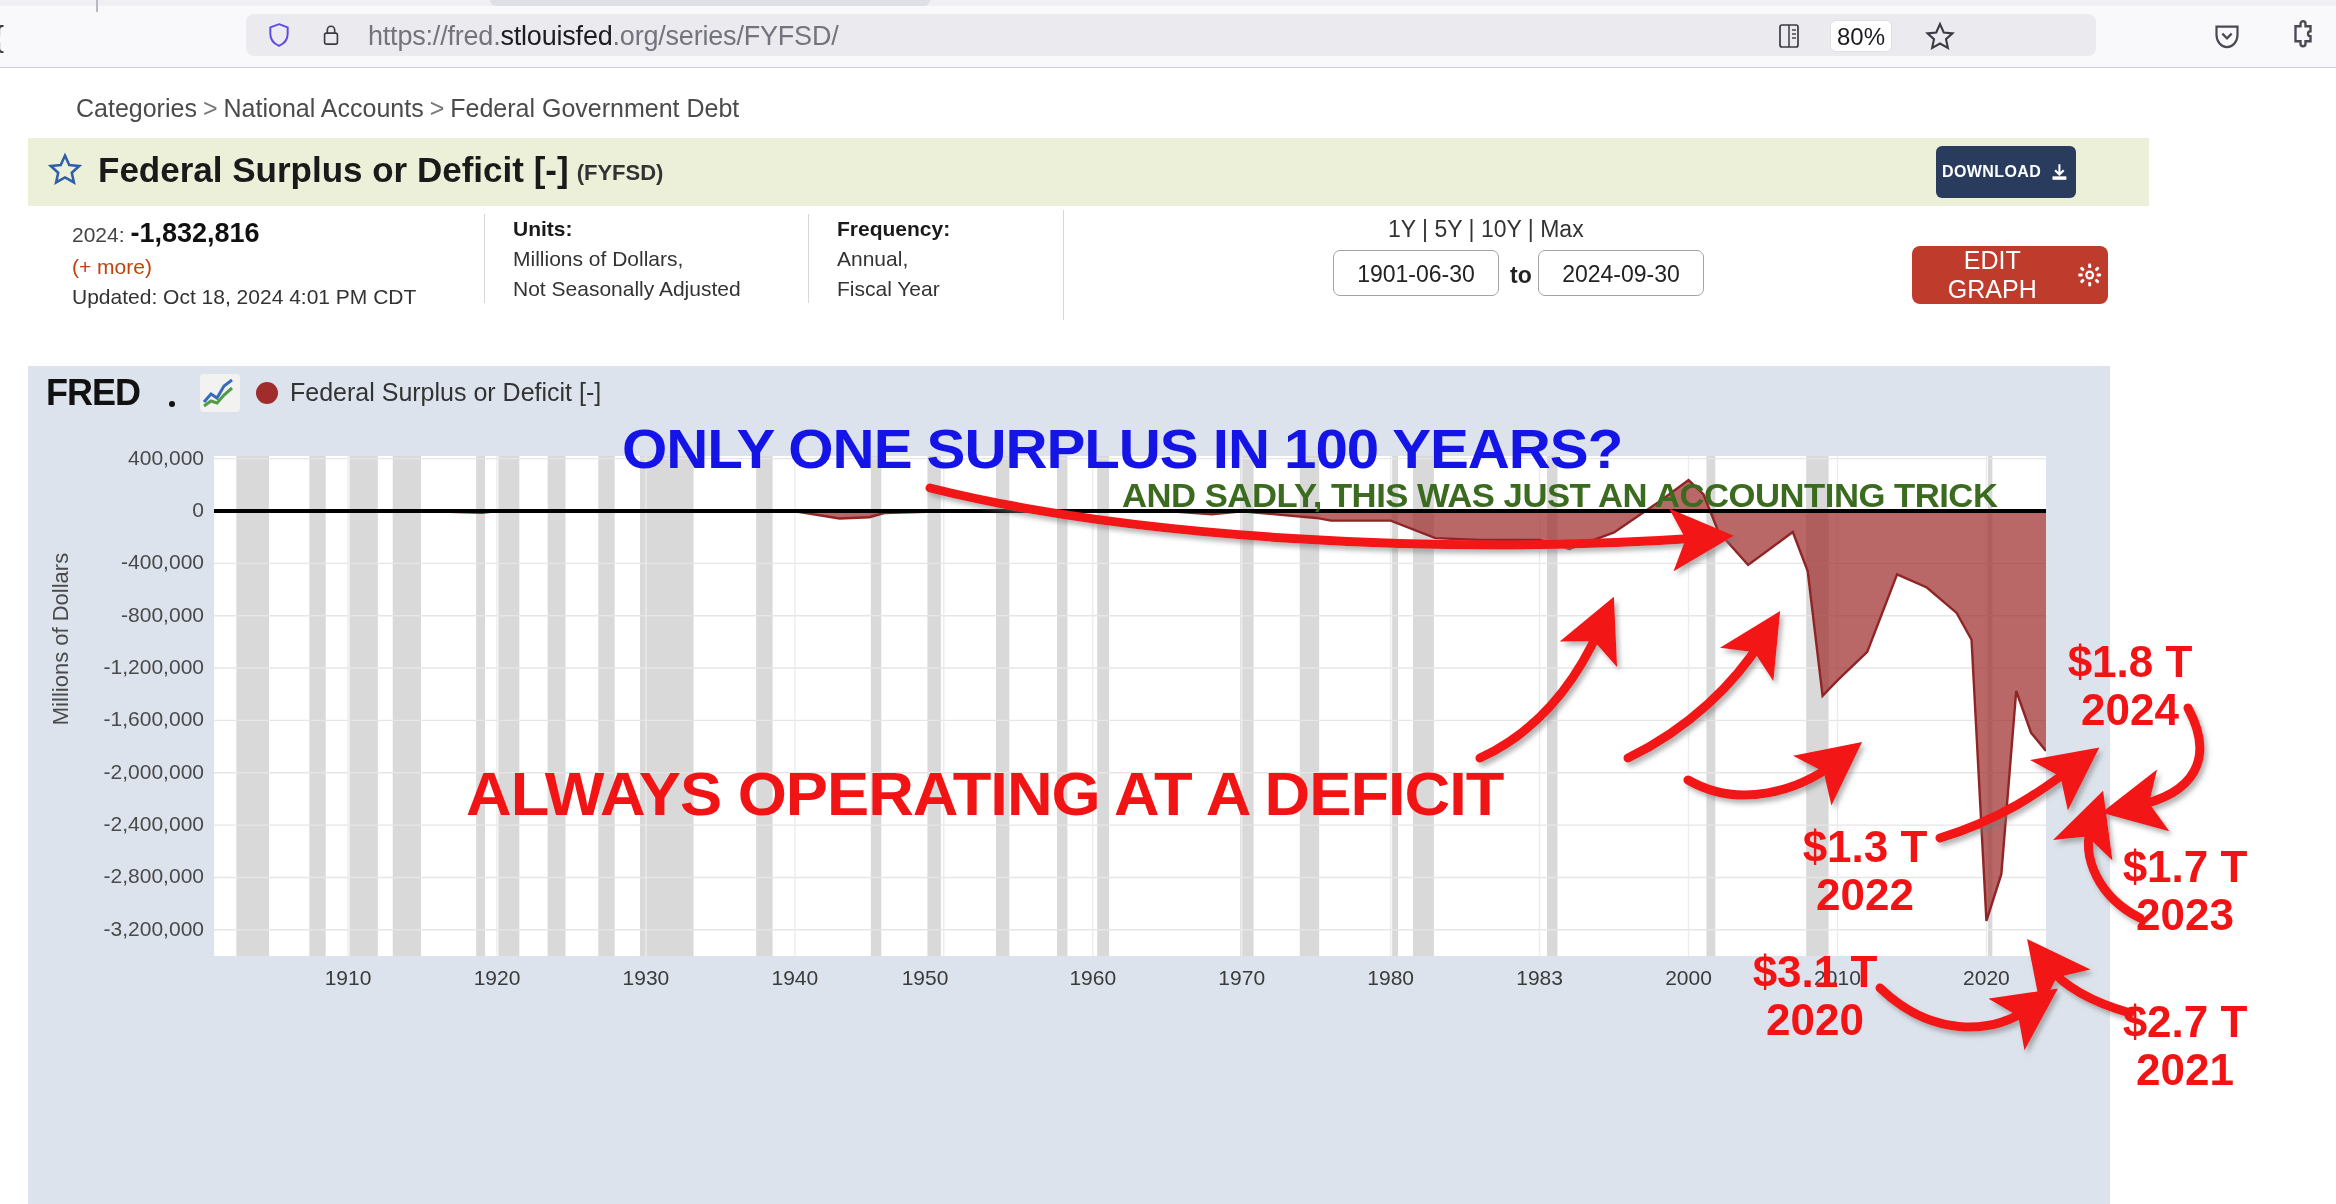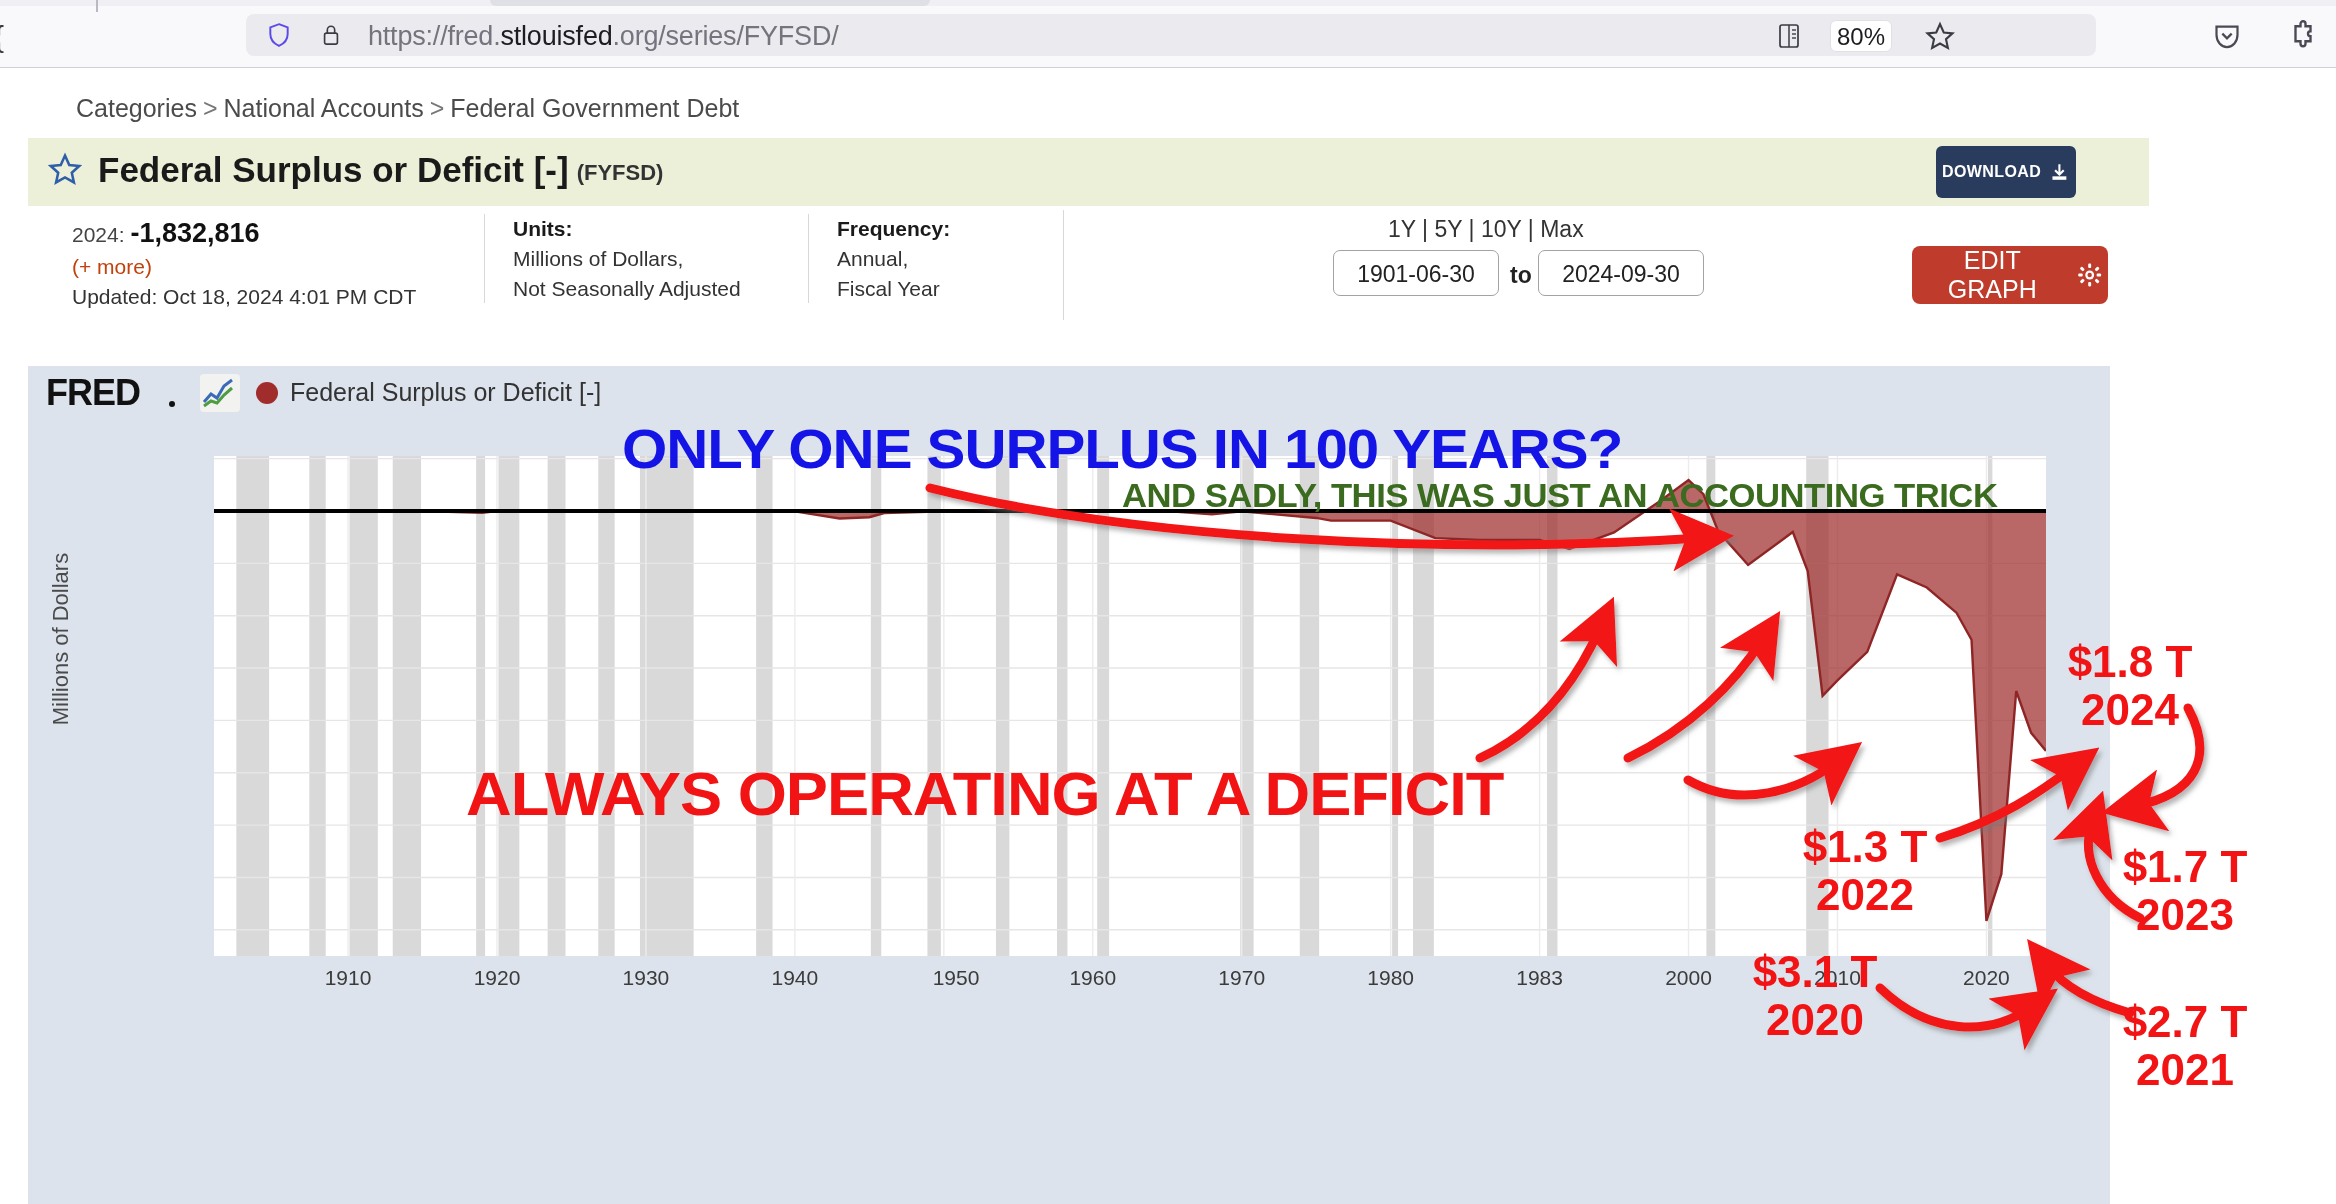--- a/index.html
+++ b/index.html
@@ -270,20 +270,32 @@
     <svg id="fred-spark-icon" viewBox="0 0 40 38">
       <polyline points="4,28 11,20 17,24 24,12 32,6" stroke="#3b6bb8" stroke-width="3" fill="none"></polyline>
       <polyline points="4,32 11,27 17,29 24,21 32,14" stroke="#4f9c42" stroke-width="3" fill="none"></polyline>
     </svg>
 
     <div id="legend">
       <span id="legend-dot"></span>
       <span id="legend-label">Federal Surplus or Deficit [-]</span>
     </div>
 
+    <div id="ylabels">
+        <div class="ylabel" style="top: -10.3822px; width: 160px;">400,000</div>
+        <div class="ylabel" style="top: 41.9738px; width: 160px;">0</div>
+        <div class="ylabel" style="top: 94.3298px; width: 160px;">-400,000</div>
+        <div class="ylabel" style="top: 146.686px; width: 160px;">-800,000</div>
+        <div class="ylabel" style="top: 199.042px; width: 160px;">-1,200,000</div>
+        <div class="ylabel" style="top: 251.398px; width: 160px;">-1,600,000</div>
+        <div class="ylabel" style="top: 303.754px; width: 160px;">-2,000,000</div>
+        <div class="ylabel" style="top: 356.11px; width: 160px;">-2,400,000</div>
+        <div class="ylabel" style="top: 408.466px; width: 160px;">-2,800,000</div>
+        <div class="ylabel" style="top: 460.822px; width: 160px;">-3,200,000</div>
+      </div>
     <div id="y-axis-title">Millions of Dollars</div>
 
     <div id="plot-area">
       <svg id="plot-svg" width="1832" height="500" viewBox="0 0 1832 500" preserveAspectRatio="none">
           <rect x="22.34146341463415" y="0" width="32.76747967479742" height="500" fill="#d9d9d9"></rect>
           <rect x="95.32357723577371" y="0" width="16.383739837397016" height="500" fill="#d9d9d9"></rect>
           <rect x="135.53821138211245" y="0" width="28.299186991871295" height="500" fill="#d9d9d9"></rect>
           <rect x="178.7317073170732" y="0" width="28.299186991871238" height="500" fill="#d9d9d9"></rect>
           <rect x="262.1398373983726" y="0" width="8.936585365855706" height="500" fill="#d9d9d9"></rect>
           <rect x="284.4813008130068" y="0" width="20.85203252032653" height="500" fill="#d9d9d9"></rect>
@@ -329,21 +341,21 @@
           <path d="M 0 54.965575916230364 L 59.57723577235773 54.960732984293195 L 134.04878048780486 54.9761780104712 L 208.520325203252 54.982068062827224 L 268.0975609756097 56.72290575916231 L 282.9918699186992 54.935732984293196 L 357.4634146341464 54.87997382198953 L 431.9349593495935 54.877225130890054 L 476.61788617886185 55.314397905759165 L 521.30081300813 55.55301047120419 L 580.8780487804878 55.35602094240838 L 625.5609756097562 62.489528795811516 L 655.349593495935 61.19803664921466 L 670.2439024390244 57.05968586387434 L 729.8211382113822 55.38206806282722 L 804.2926829268292 55.36557591623037 L 878.7642276422764 54.934424083769635 L 953.2357723577237 55.158507853403144 L 997.9186991869918 58.26714659685864 L 1027.7073170731708 55.34581151832461 L 1102.178861788618 61.942670157068065 L 1117.0731707317073 64.62460732984293 L 1176.6504065040651 64.63743455497382 L 1221.3333333333333 82.17303664921467 L 1266.0162601626016 83.93023560209424 L 1325.5934959349595 83.90523560209425 L 1355.3821138211383 92.97395287958116 L 1400.0650406504067 76.43350785340314 L 1444.7479674796748 45.90706806282722 L 1474.5365853658539 24.05222513089005 L 1489.4308943089432 38.18900523560209 L 1504.3252032520327 75.62277486910996 L 1534.1138211382113 108.99568062827225 L 1578.7967479674796 76.00798429319372 L 1593.691056910569 114.99384816753927 L 1608.5853658536585 239.88062827225133 L 1623.479674796748 224.3943717277487 L 1653.2682926829268 195.8859947643979 L 1683.0569105691056 118.42840314136126 L 1712.8455284552845 131.4988219895288 L 1742.6341463414633 156.93900523560208 L 1757.5284552845528 183.7899214659686 L 1772.4227642276423 464.91060209424086 L 1787.3170731707316 418.23678010471207 L 1802.2113821138212 235.00052356020942 L 1817.1056910569105 276.86269633507857 L 1832 294.87120418848167" fill="none" stroke="#8f2525" stroke-width="2.4"></path>
           <line x1="0" y1="54.9738219895288" x2="1832" y2="54.9738219895288" stroke="#000" stroke-width="4"></line>
         </svg>
     </div>
 
     <div id="xlabels">
         <div class="xlabel" style="left: 134.049px;">1910</div>
         <div class="xlabel" style="left: 282.992px;">1920</div>
         <div class="xlabel" style="left: 431.935px;">1930</div>
         <div class="xlabel" style="left: 580.878px;">1940</div>
-        <div class="xlabel" style="left: 742px; text-align: right;">1950</div>
+        <div class="xlabel" style="left: 711px; text-align: right;">1950</div>
         <div class="xlabel" style="left: 878.764px;">1960</div>
         <div class="xlabel" style="left: 1027.71px;">1970</div>
         <div class="xlabel" style="left: 1176.65px;">1980</div>
         <div class="xlabel" style="left: 1325.59px;">1983</div>
         <div class="xlabel" style="left: 1474.54px;">2000</div>
         <div class="xlabel" style="left: 1623.48px;">2010</div>
         <div class="xlabel" style="left: 1772.42px;">2020</div>
       </div>
 
   </div>

